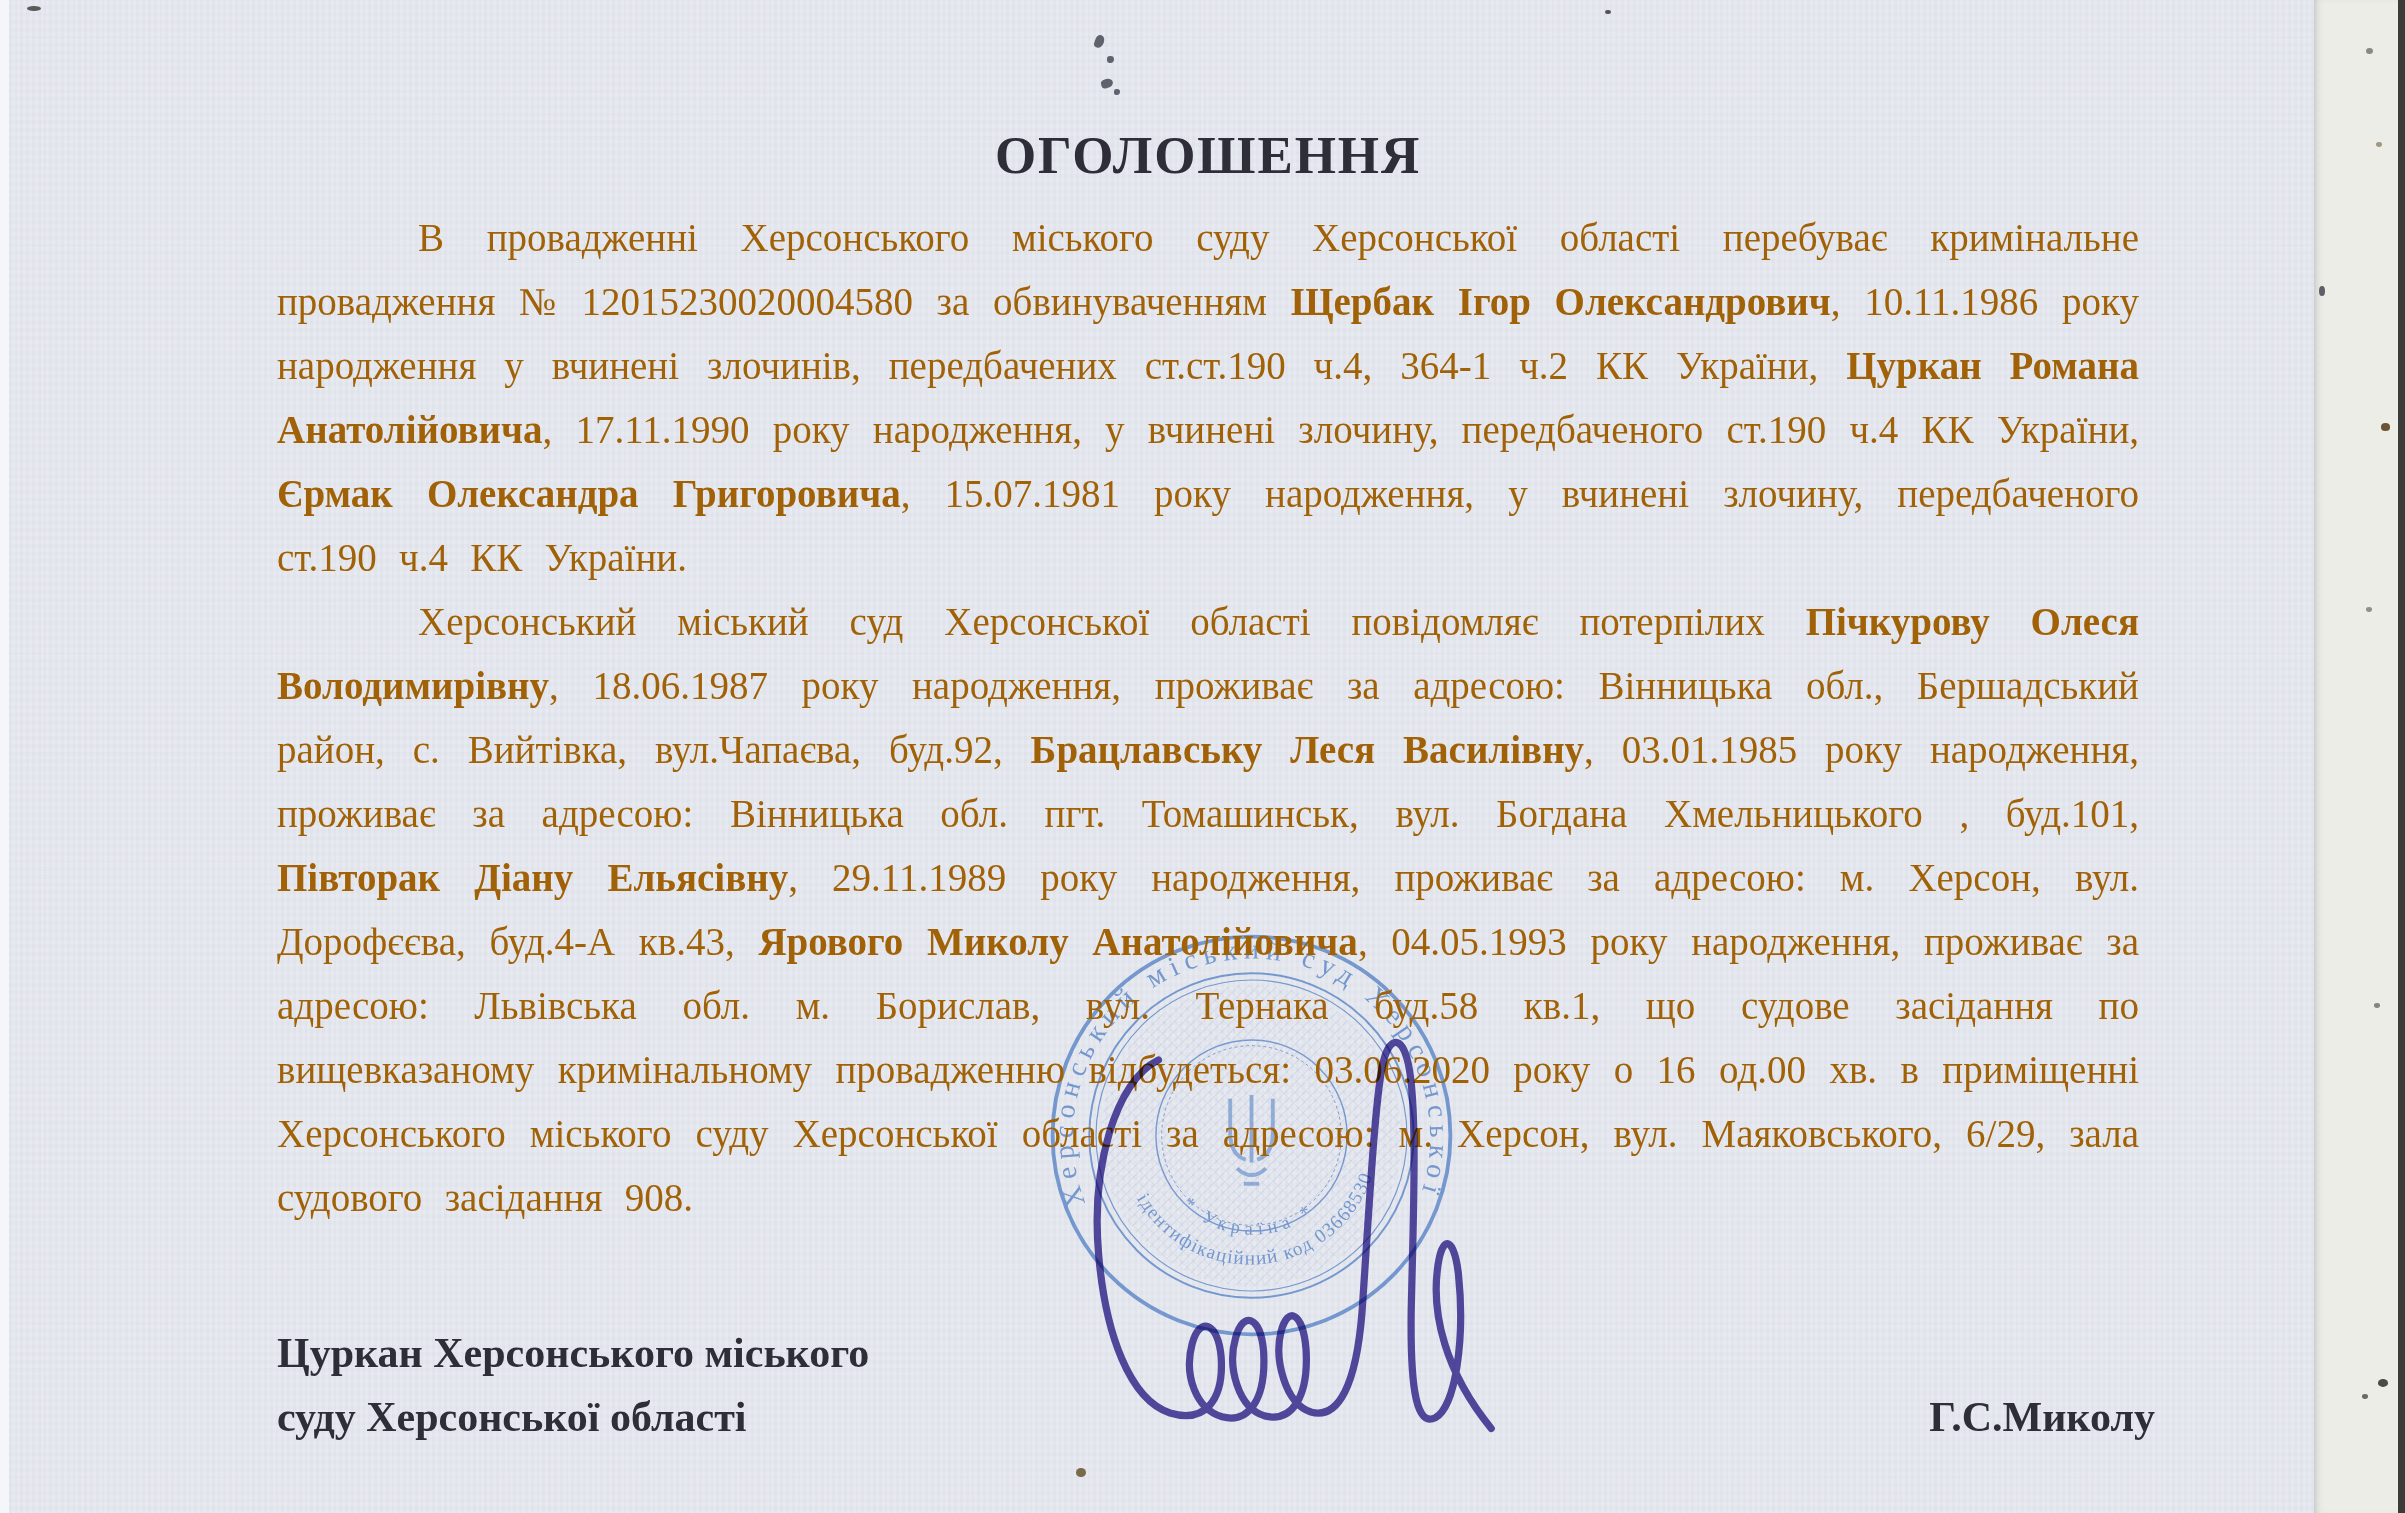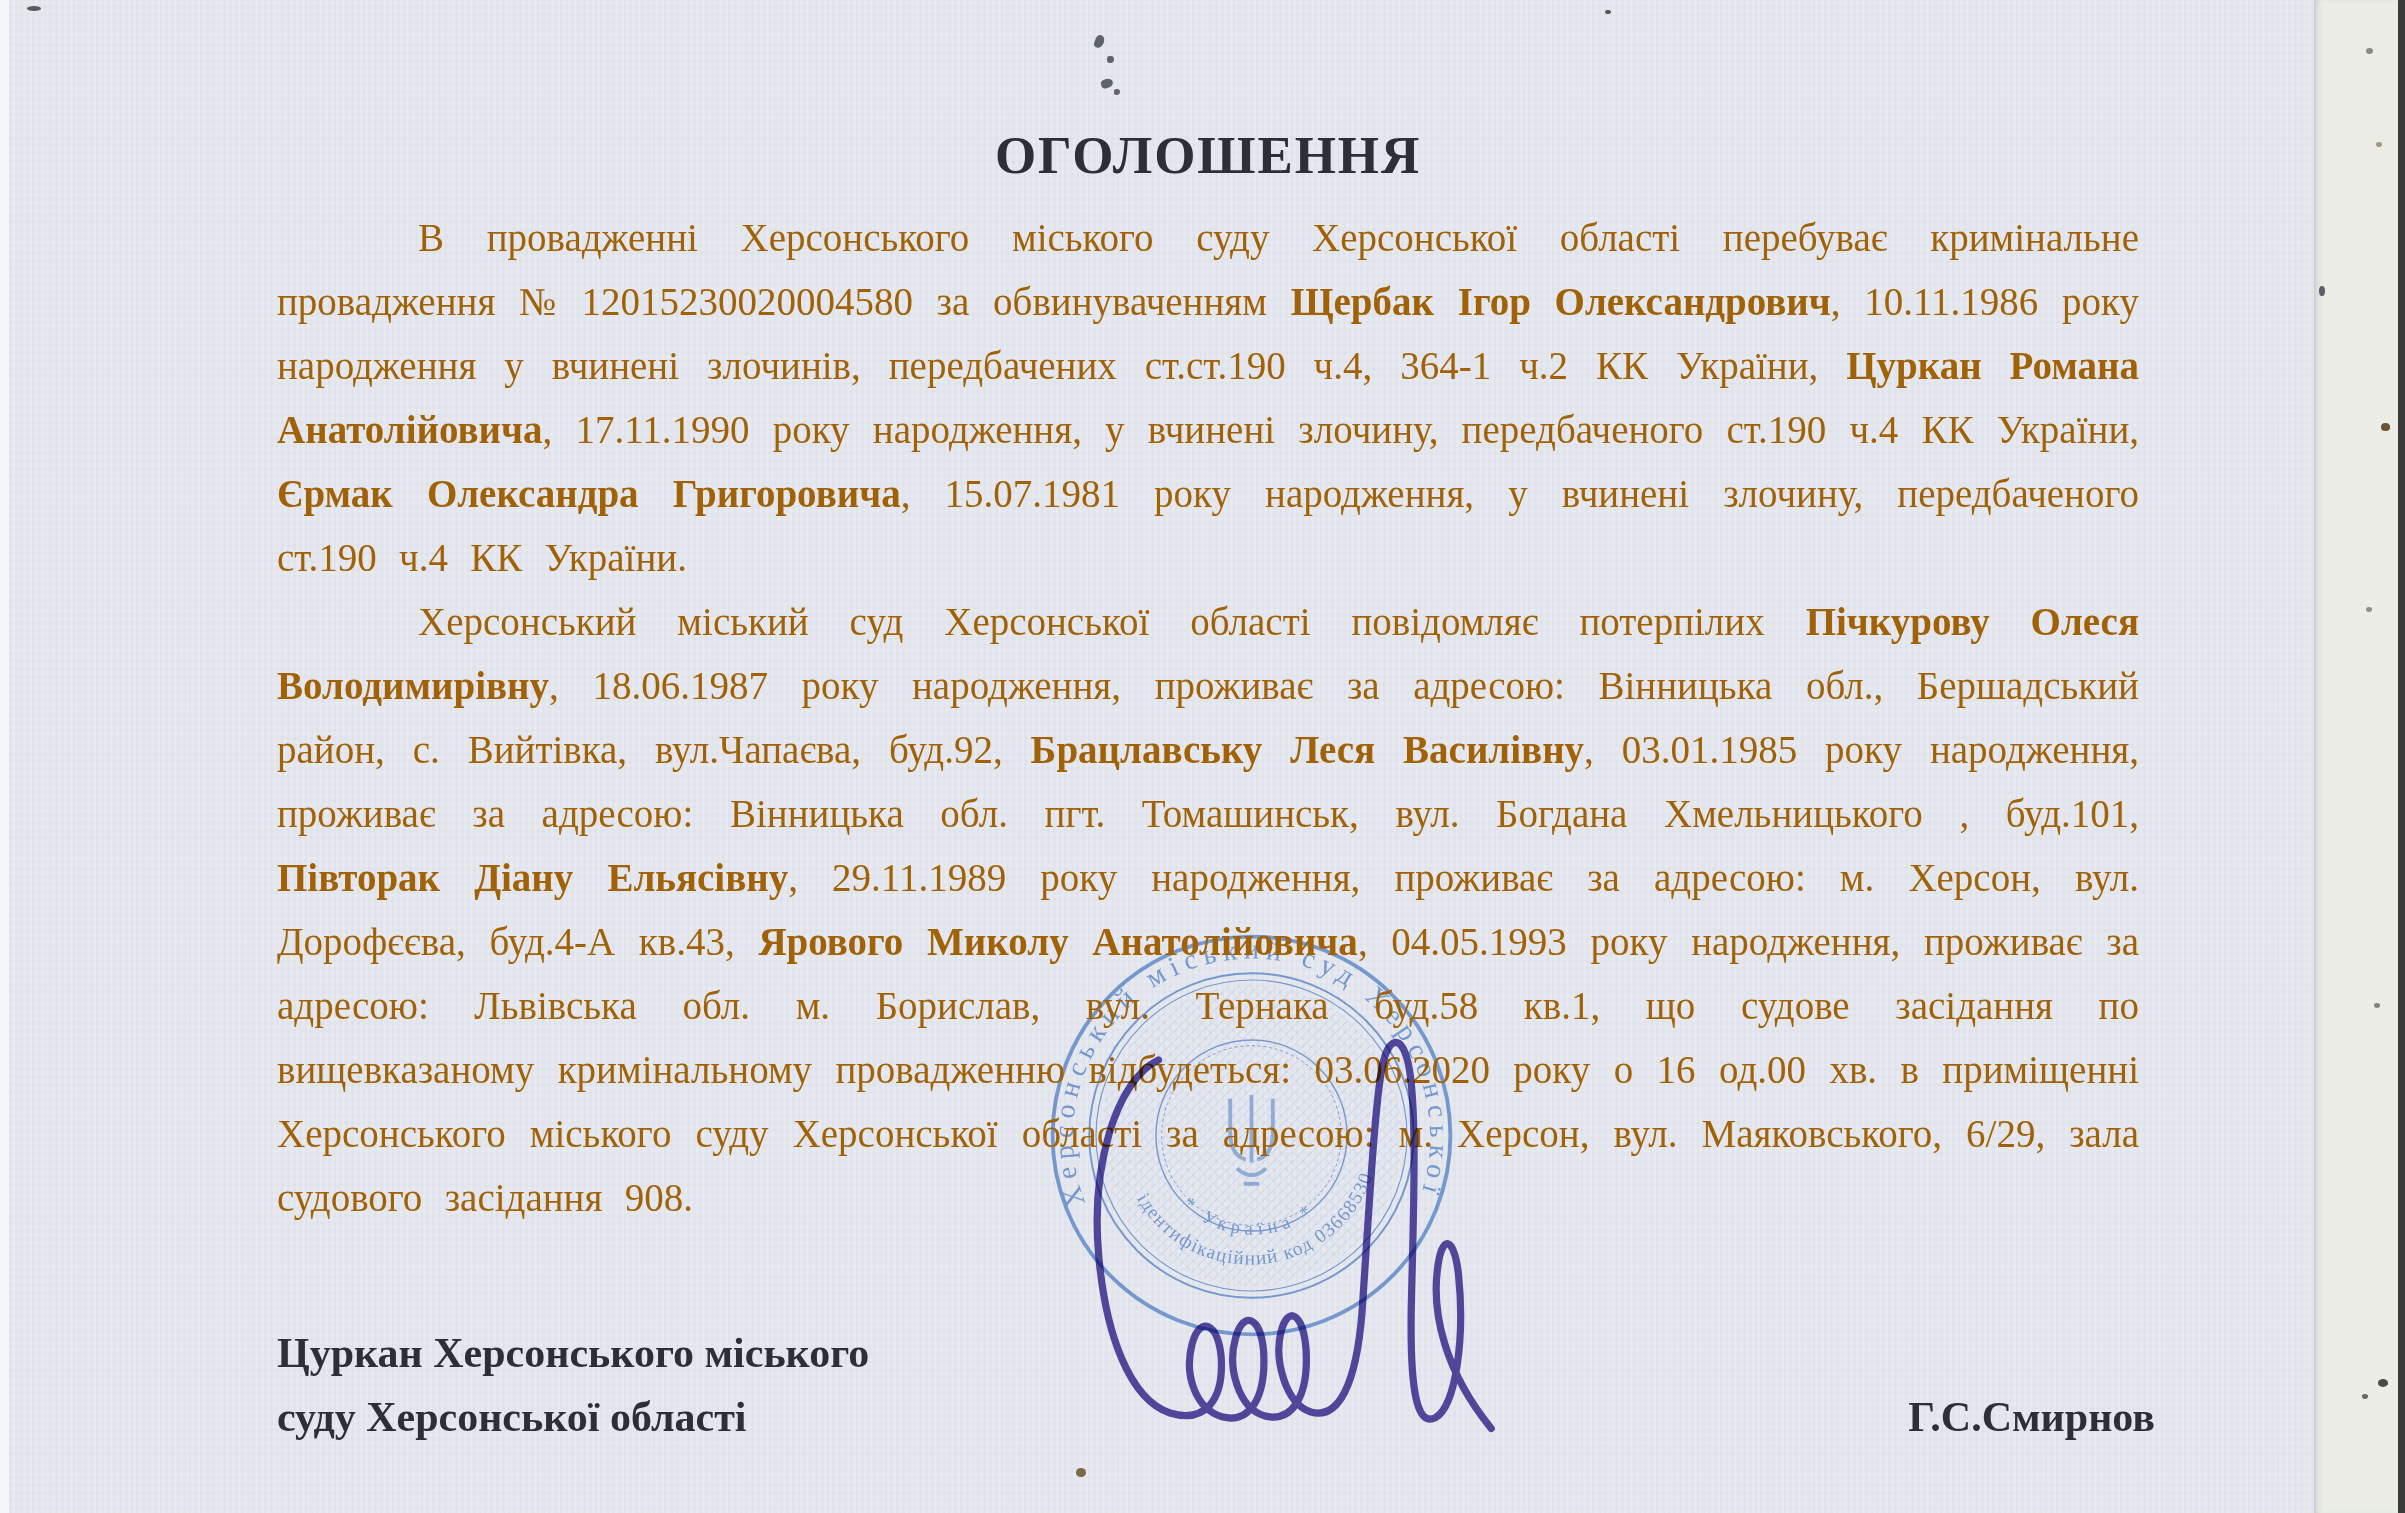--- a/index.html
+++ b/index.html
@@ -71,21 +71,21 @@
         <p><span>В провадженні Херсонського міського суду Херсонської області перебуває кримінальне провадження № 12015230020004580 за обвинуваченням </span><span class="b">Щербак Ігор Олександрович</span><span>, 10.11.1986 року народження у вчинені злочинів, передбачених ст.ст.190 ч.4, 364-1 ч.2 КК України, </span><span class="b">Цуркан Романа Анатолійовича</span><span>, 17.11.1990 року народження, у вчинені злочину, передбаченого ст.190 ч.4 КК України, </span><span class="b">Єрмак Олександра Григоровича</span><span>, 15.07.1981 року народження, у вчинені злочину, передбаченого ст.190 ч.4 КК України.</span></p>
         <p><span>Херсонський міський суд Херсонської області повідомляє потерпілих </span><span class="b">Пічкурову Олеся Володимирівну</span><span>, 18.06.1987 року народження, проживає за адресою: Вінницька обл., Бершадський район, с. Вийтівка, вул.Чапаєва, буд.92, </span><span class="b">Брацлавську Леся Василівну</span><span>, 03.01.1985 року народження, проживає за адресою: Вінницька обл. пгт. Томашинськ, вул. Богдана Хмельницького , буд.101, </span><span class="b">Півторак Діану Ельясівну</span><span>, 29.11.1989 року народження, проживає за адресою: м. Херсон, вул. Дорофєєва, буд.4-А кв.43, </span><span class="b">Ярового Миколу Анатолійовича</span><span>, 04.05.1993 року народження, проживає за адресою: Львівська обл. м. Борислав, вул. Тернака буд.58 кв.1, що судове засідання по вищевказаному кримінальному провадженню відбудеться: 03.06.2020 року о 16 од.00 хв. в приміщенні Херсонського міського суду Херсонської області за адресою: м. Херсон, вул. Маяковського, 6/29, зала судового засідання 908.</span></p>
       </div>
   </div>
 
   <div class="footer">
     <div>
       <div>Цуркан Херсонського міського</div>
       <div>суду Херсонської області</div>
     </div>
-    <div>Г.С.Смирнов</div>
+    <div>Г.С.Миколу</div>
   </div>
 
   <svg class="stamp" viewBox="0 0 436 436" aria-hidden="true">
     <defs>
       <path id="arcOuter" d="M 46,288 A 185,185 0 1 1 390,288" fill="none"></path>
       <path id="arcInner" d="M 99,283 A 134,134 0 0 0 346,250" fill="none"></path>
       <path id="arcBottom" d="M 146,290 A 102,102 0 0 0 292,290" fill="none"></path>
       <pattern id="hatchA" width="7" height="7" patternUnits="userSpaceOnUse" patternTransform="rotate(45)">
         <line x1="0" y1="0" x2="0" y2="7" stroke="#9ab6e2" stroke-width="1"></line>
       </pattern>

